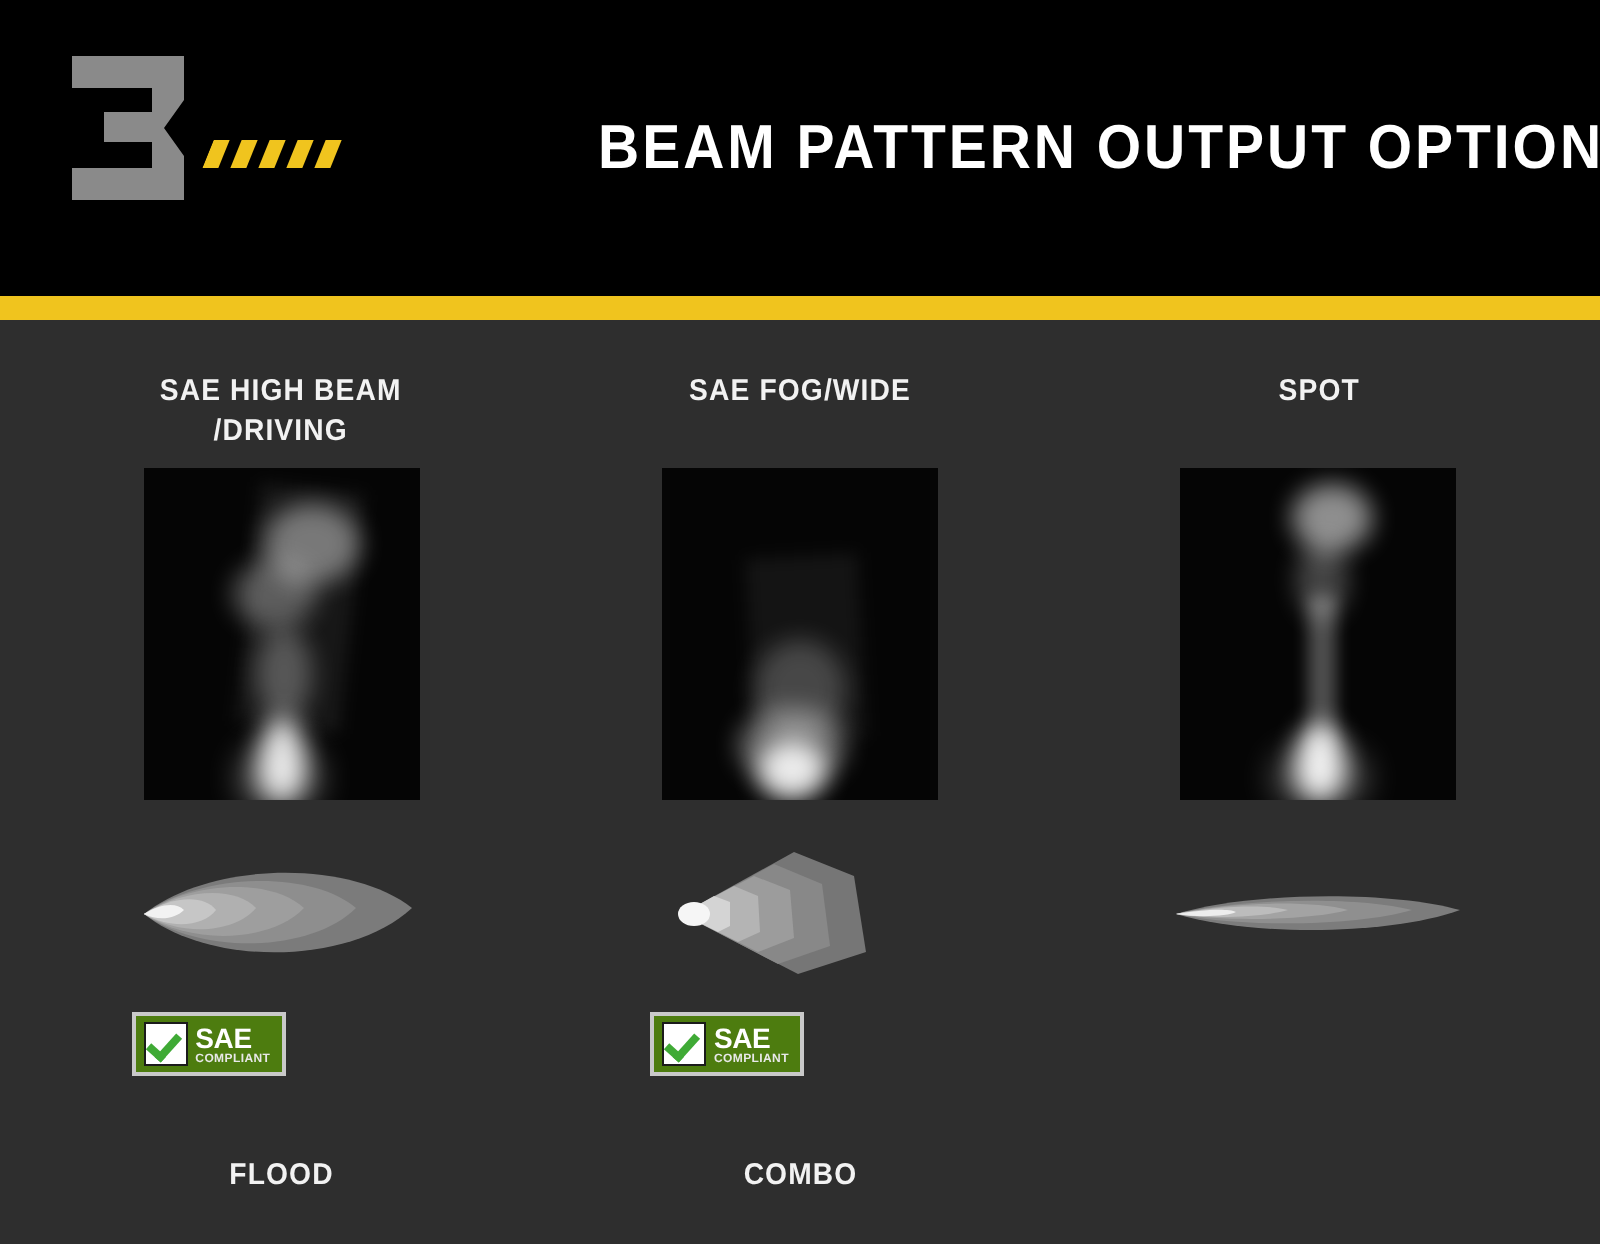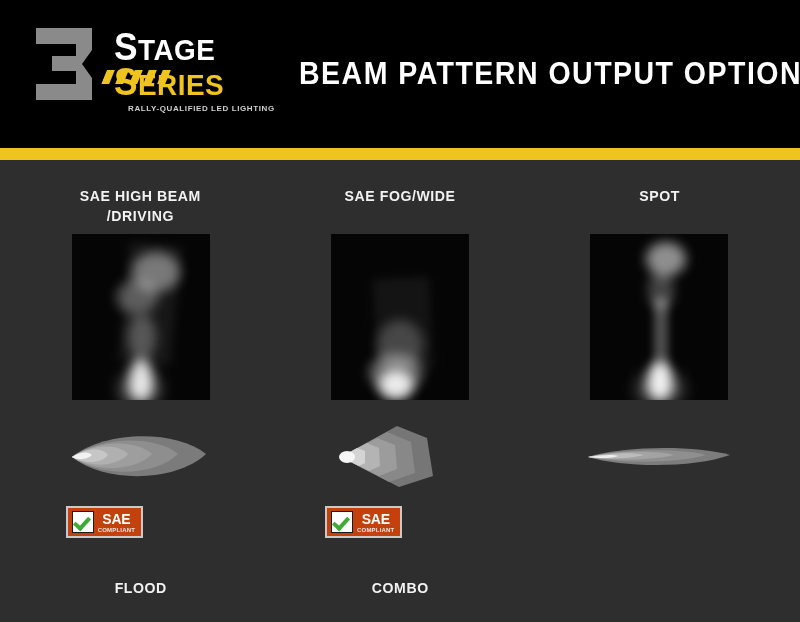--- a/index.html
+++ b/index.html
@@ -180,26 +180,25 @@
     height: 46px;
     margin-top: 16px;
     display: flex;
     align-items: flex-start;
     justify-content: flex-start;
     width: 150px;
   }
   .sae-badge {
     display: inline-flex;
     align-items: center;
-    background: #c2410c;
+    background: #4d7c0f;
     border: 2px solid #c9c9c9;
     padding: 3px 6px 3px 4px;
     height: 22px;
     box-sizing: content-box;
-    text-align: center;
   }
   .sae-check {
     width: 20px;
     height: 20px;
     background: #ffffff;
     border: 1px solid #1b1b1b;
     margin-right: 4px;
     position: relative;
     flex: 0 0 auto;
   }
@@ -251,25 +250,20 @@
       </svg>
 
       <div class="logo-stripes">
         <i style="left:0px"></i>
           <i style="left:14px"></i>
           <i style="left:28px"></i>
           <i style="left:42px"></i>
           <i style="left:56px"></i>
       </div>
 
-      <div class="logo-stack">
-        <div class="logo-stage"><span class="cap">S</span><span>TAGE</span></div>
-        <div class="logo-series"><span class="cap">S</span><span>ERIES</span></div>
-        <div class="logo-tag">RALLY-QUALIFIED LED LIGHTING</div>
-      </div>
     </div>
 
     <div class="header-title">BEAM PATTERN OUTPUT OPTIONS</div>
   </div>
 
   <div class="divider-yellow"></div>
 
   <div class="grid">
 
     <div class="col">

